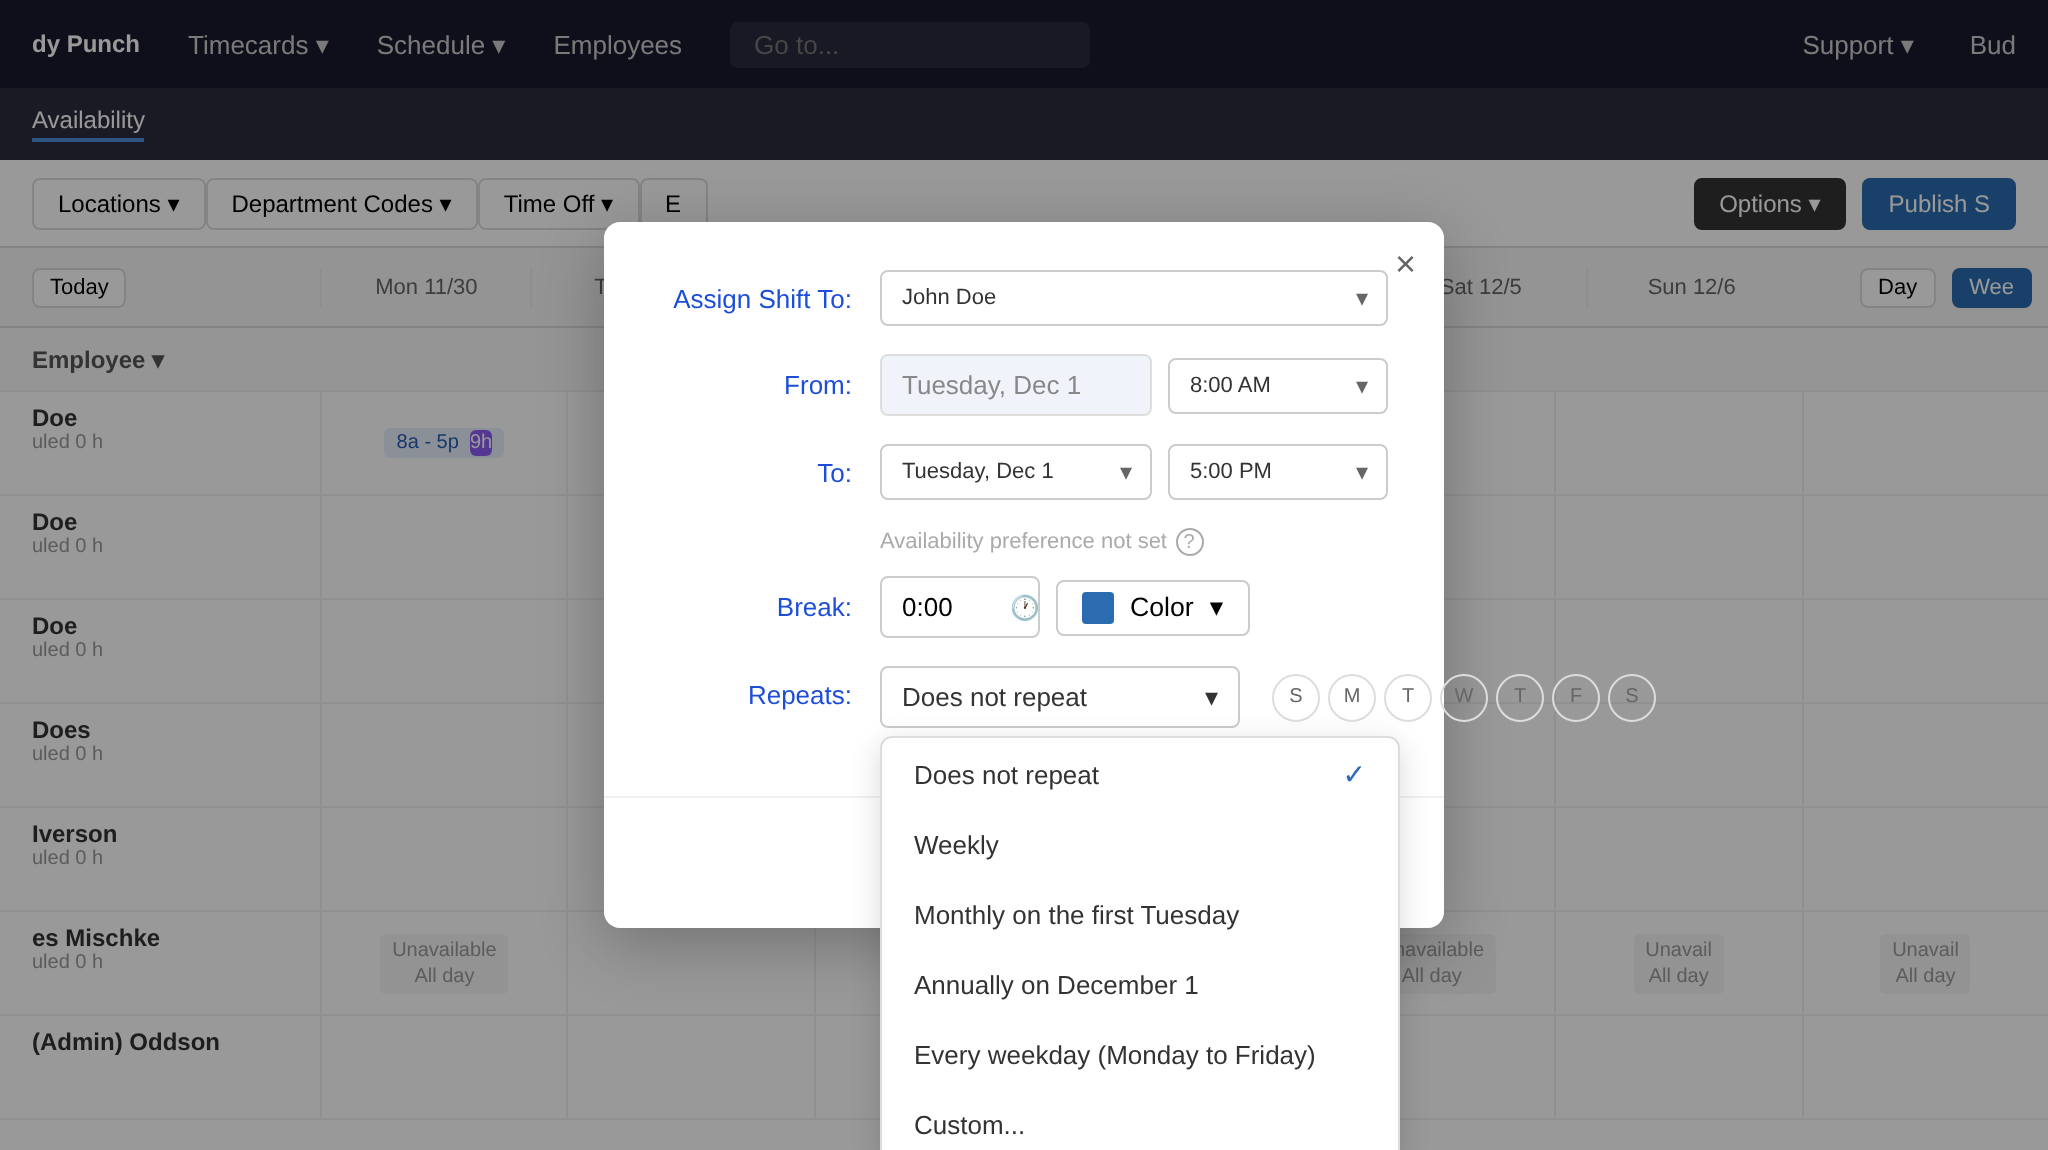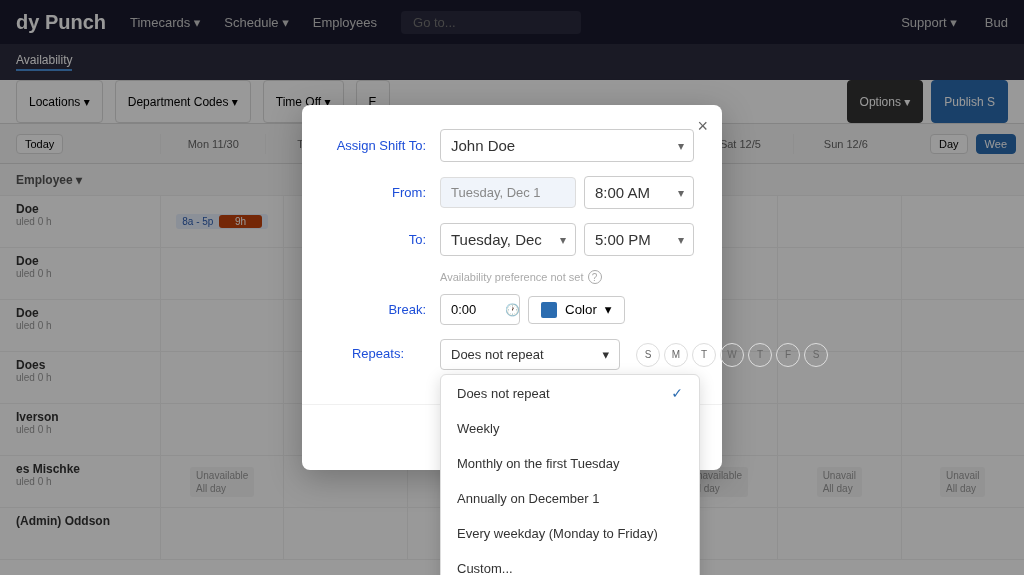--- a/index.html
+++ b/index.html
@@ -3,33 +3,33 @@
   <meta charset="utf-8">
   <style>
     * { box-sizing: border-box; margin: 0; padding: 0; }
     body { font-family: -apple-system, BlinkMacSystemFont, 'Segoe UI', sans-serif; font-size: 14px; background: #f0f0f0; overflow: hidden; width: 1024px; height: 575px; position: relative; }
 
     
     .app-bg { width: 1024px; height: 575px; background: #fff; position: absolute; top: 0; left: 0; }
 
     
     .top-nav { background: #1a1a2e; height: 44px; display: flex; align-items: center; padding: 0 16px; gap: 24px; }
-    .nav-brand { color: #fff; font-weight: 700; font-size: 20px; }
+    .nav-brand { color: #fff; font-weight: 700; font-size: 12px; }
     .nav-item { color: #ccc; font-size: 13px; cursor: pointer; display: flex; align-items: center; gap: 4px; }
     .nav-right { margin-left: auto; display: flex; align-items: center; gap: 28px; }
     .search-bar { background: #2a2a3e; border: none; border-radius: 4px; padding: 4px 12px; color: #ccc; width: 180px; font-size: 13px; }
     .nav-support { color: #ccc; font-size: 13px; }
 
     
     .sub-nav { background: #2c2c3e; height: 36px; display: flex; align-items: center; padding: 0 16px; gap: 20px; }
     .sub-nav-item { color: #aaa; font-size: 12px; cursor: pointer; }
     .sub-nav-item.active { color: #fff; border-bottom: 2px solid #4a90d9; padding-bottom: 2px; }
 
     
-    .toolbar { background: #fff; border-bottom: 1px solid #ddd; height: 44px; display: flex; padding: 0 16px; gap: 12px; }
+    .toolbar { background: #fff; border-bottom: 1px solid #ddd; height: 44px; display: flex; align-items: center; padding: 0 16px; }
     .toolbar-btn { border: 1px solid #ddd; background: #fff; border-radius: 4px; padding: 5px 12px; font-size: 12px; cursor: pointer; display: flex; align-items: center; gap: 4px; }
     .toolbar-btn.primary { background: #2b6cb0; color: #fff; border-color: #2b6cb0; }
     .toolbar-btn.dark { background: #333; color: #fff; border-color: #333; }
     .toolbar-right { margin-left: auto; display: flex; gap: 8px; }
 
     
     .cal-header { background: #f7f7f7; border-bottom: 1px solid #ddd; height: 40px; display: flex; align-items: center; }
     .cal-header-employee { width: 160px; padding-left: 16px; font-size: 12px; font-weight: 600; color: #555; display: flex; align-items: center; gap: 4px; }
     .cal-cols { flex: 1; display: flex; }
     .cal-col { flex: 1; text-align: center; font-size: 11px; color: #666; padding: 4px; border-left: 1px solid #eee; }
@@ -37,36 +37,36 @@
     
     .cal-rows { }
     .cal-row { display: flex; height: 52px; border-bottom: 1px solid #f0f0f0; }
     .cal-row-name { width: 160px; padding: 6px 16px; font-size: 12px; }
     .cal-row-name .name { font-weight: 600; color: #333; }
     .cal-row-name .sub { color: #999; font-size: 10px; }
     .cal-row-cells { flex: 1; display: flex; }
     .cal-cell { flex: 1; border-left: 1px solid #f0f0f0; padding: 4px; font-size: 10px; color: #999; display: flex; align-items: center; justify-content: center; }
     .shift-chip { background: #e8f0fe; border-radius: 3px; padding: 2px 6px; font-size: 10px; color: #2b5cb0; }
     .unscheduled-chip { background: #fff3e0; border-radius: 3px; padding: 2px 6px; font-size: 10px; color: #e65100; }
-    .unavail-chip { background: #f5f5f5; border-radius: 3px; padding: 2px 6px; font-size: 10px; color: #999; line-height: 1.3; }
+    .unavail-chip { background: #f5f5f5; border-radius: 3px; padding: 2px 6px; font-size: 10px; color: #999; text-align: center; line-height: 1.3; }
 
     
     .overlay { position: absolute; top: 0; left: 0; width: 1024px; height: 575px; background: rgba(0,0,0,0.4); display: flex; align-items: center; justify-content: center; z-index: 100; }
 
     
     .modal { background: #fff; border-radius: 8px; width: 420px; box-shadow: 0 8px 32px rgba(0,0,0,0.25); position: relative; padding-bottom: 16px; }
     .modal-close { position: absolute; top: 12px; right: 14px; background: none; border: none; font-size: 18px; cursor: pointer; color: #666; line-height: 1; }
     .modal-body { padding: 24px 28px 12px; }
 
     .form-row { display: flex; align-items: center; margin-bottom: 14px; }
     .form-label { width: 110px; text-align: right; padding-right: 14px; font-size: 13px; color: #1d4ed8; flex-shrink: 0; }
     .form-control { flex: 1; }
     .select-wrapper { position: relative; width: 100%; }
     .select-wrapper::after { content: '▾'; position: absolute; right: 10px; top: 50%; transform: translateY(-50%); color: #666; pointer-events: none; font-size: 12px; }
-    .select-wrapper select { width: 100%; border: 1px solid #ccc; border-radius: 4px; padding: 7px 28px 7px 10px; font-size: 15px; color: #333; background: #fff; appearance: none; cursor: pointer; }
+    .select-wrapper select { width: 100%; border: 1px solid #ccc; border-radius: 4px; padding: 7px 28px 7px 10px; font-size: 11px; color: #333; background: #fff; appearance: none; cursor: pointer; }
 
     .input-static { background: #f0f4fa; border: 1px solid #ddd; border-radius: 4px; padding: 7px 10px; font-size: 13px; color: #888; width: 100%; }
 
     .time-row { display: flex; gap: 8px; align-items: center; }
     .date-select { flex: 1; }
     .time-select { width: 110px; }
 
     .avail-note { font-size: 11px; color: #aaa; margin-left: 110px; margin-bottom: 10px; display: flex; align-items: center; gap: 4px; }
     .avail-help { display: inline-flex; align-items: center; justify-content: center; width: 14px; height: 14px; border-radius: 50%; border: 1px solid #aaa; font-size: 10px; color: #aaa; }
 
@@ -153,21 +153,21 @@
 
   <div class="cal-rows">
 
     <div class="cal-row">
       <div class="cal-row-name">
         <div class="name">Doe</div>
         <div class="sub">uled 0 h</div>
       </div>
       <div class="cal-row-cells">
         <div class="cal-cell">
-          <div class="shift-chip">8a - 5p &nbsp;<span style="background:#c2410c;color:#fff;border-radius:3px;padding:1px 16px;">9h</span></div>
+          <div class="shift-chip">8a - 5p &nbsp;<span style="background:#8b5cf6;color:#fff;border-radius:3px;padding:1px 0;">9h</span></div>
         </div>
         <div class="cal-cell">
           <div class="unscheduled-chip">Unscheduled 9h</div>
         </div>
         <div class="cal-cell"></div>
         <div class="cal-cell"></div>
         <div class="cal-cell"></div>
         <div class="cal-cell"></div>
         <div class="cal-cell"></div>
       </div>
@@ -334,21 +334,21 @@
           </div>
           <button class="color-btn">
             <div class="color-swatch"></div>
             <span>Color</span>
             <span>▾</span>
           </button>
         </div>
       </div>
 
       <div class="form-row" style="align-items:flex-start;position:relative;">
-        <div class="form-label" style="padding-top:7px;text-align:center;">Repeats:</div>
+        <div class="form-label" style="padding-top:7px;">Repeats:</div>
         <div class="form-control">
           <div style="display:flex;align-items:center;gap:8px;">
             <div class="repeats-container">
               <button class="repeats-btn">
                 <span>Does not repeat</span>
                 <span>▾</span>
               </button>
 
               <div class="repeats-dropdown">
                 <div class="dropdown-item selected">

